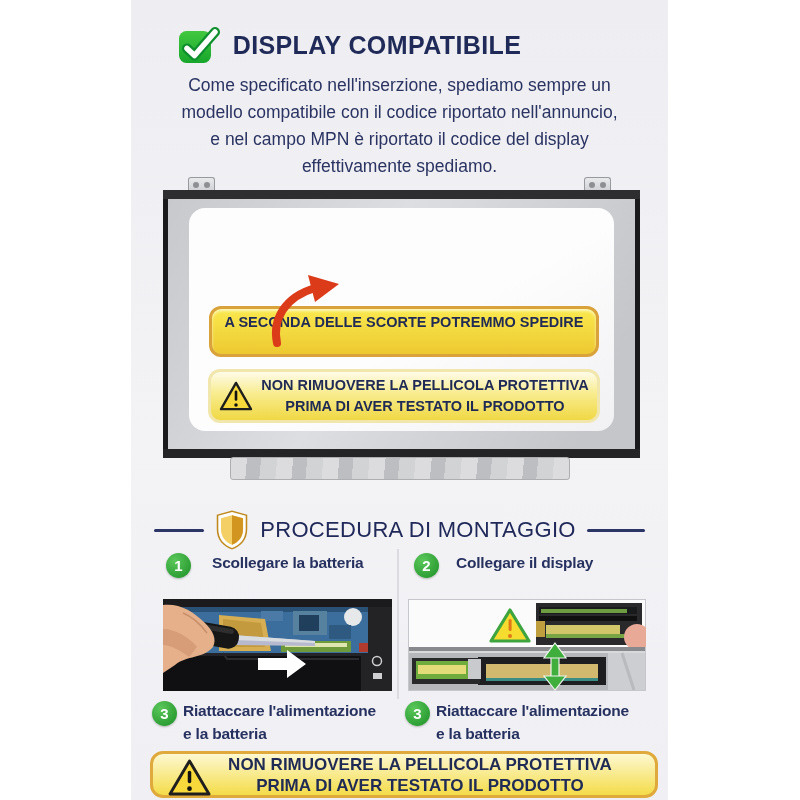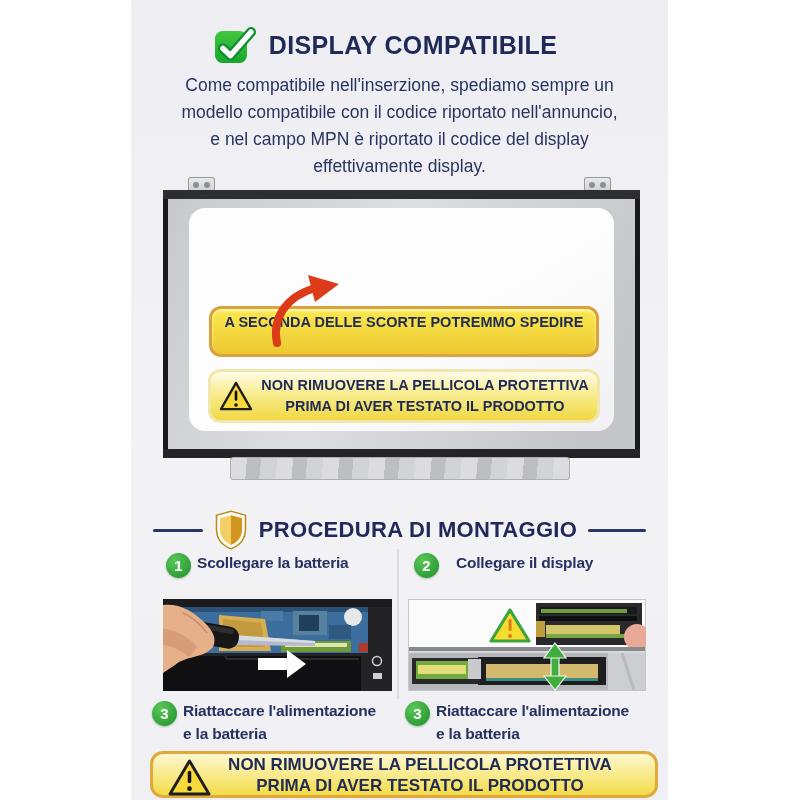--- a/index.html
+++ b/index.html
@@ -7,21 +7,21 @@
     width:800px;height:800px;background:#ffffff;
     font-family:"Liberation Sans", sans-serif;
     -webkit-font-smoothing:antialiased;
   }
   .stage{position:relative;width:800px;height:800px;overflow:hidden;background:#ffffff;}
   .col-bg{position:absolute;left:131px;top:0;width:537px;height:800px;
     background:linear-gradient(180deg,#eeeef2 0%,#f3f3f6 55%,#f0f0f4 100%);}
 
   
   .hdr{position:absolute;left:131px;top:26px;width:437px;display:flex;
-    justify-content:center;align-items:center;gap:13px;padding-left:36px;}
+    justify-content:center;align-items:center;gap:13px;}
   .hdr-title{font-size:25px;font-weight:bold;color:#1f2a58;letter-spacing:.4px;}
   .desc{position:absolute;left:116px;top:72px;width:567px;text-align:center;
     color:#2a3362;font-size:17.5px;line-height:27px;}
 
   
   .panel{position:absolute;left:163px;top:177px;width:477px;height:312px;}
   .bracket{position:absolute;top:0;width:27px;height:21px;box-sizing:border-box;
     background:linear-gradient(180deg,#e9eaec,#c2c4c8);border:1px solid #97999d;
     border-bottom:none;border-radius:3px 3px 0 0;}
   .bracket::before,.bracket::after{content:"";position:absolute;top:4px;width:6px;height:6px;
@@ -47,30 +47,30 @@
   .label2{left:45px;top:192px;width:392px;height:54px;font-size:14.5px;line-height:21px;
     background:linear-gradient(180deg,#fefbe8 0%,#f8ec8e 45%,#f0d844 100%);
     border:3px solid #f1e6ac;display:flex;align-items:center;justify-content:center;gap:8px;}
   .red-arrow{position:absolute;left:100px;top:96px;width:95px;height:80px;z-index:5;}
 
   
   .proc{position:absolute;left:131px;top:507px;width:537px;height:46px;display:flex;
     align-items:center;justify-content:center;gap:11px;color:#20295a;}
   .rule{height:3px;background:#2b3566;border-radius:2px;}
   .rule-l{width:50px}.rule-r{width:58px}
-  .proc-title{font-size:22px;font-weight:bold;letter-spacing:.3px;}
+  .proc-title{font-size:22px;font-weight:normal;letter-spacing:.3px;}
 
   
   .stepnum{position:absolute;width:25px;height:25px;border-radius:50%;color:#fff;
     background:radial-gradient(circle at 35% 30%,#5bc75a,#2b9d33 75%);
     font-size:15px;font-weight:bold;display:flex;align-items:center;justify-content:center;
     box-shadow:0 1px 2px rgba(0,0,0,.25);}
   .steptext{position:absolute;font-size:15.5px;font-weight:bold;color:#273160;
     line-height:23px;letter-spacing:-.2px;white-space:nowrap;}
-  .n1{left:166px;top:553px}.t1{left:197px;top:551px}
+  .n1{left:166px;top:553px}.t1{left:212px;top:551px}
   .n2{left:414px;top:553px}.t2{left:456px;top:551px}
   .n3a{left:152px;top:701px}.t3a{left:183px;top:699px}
   .n3b{left:405px;top:701px}.t3b{left:436px;top:699px}
   .vdiv{position:absolute;left:397px;top:549px;width:2px;height:150px;background:#dcdce0;}
 
   .photo{position:absolute;top:599px;height:92px;}
   .photo1{left:163px;width:229px;}
   .photo2{left:408px;width:238px;}
   .photo svg{display:block;width:100%;height:100%;}
 
@@ -98,24 +98,24 @@
         </linearGradient>
       </defs>
       <rect x="1" y="5" width="32" height="32" rx="7.5" fill="url(#lgG)"></rect>
       <path d="M9 22.5 L16.5 29.5 L37 6" fill="none" stroke="#0e8f2d" stroke-width="10" stroke-linecap="round" stroke-linejoin="round"></path>
       <path d="M9 22.5 L16.5 29.5 L37 6" fill="none" stroke="#ffffff" stroke-width="5.5" stroke-linecap="round" stroke-linejoin="round"></path>
     </svg>
     <div class="hdr-title">DISPLAY COMPATIBILE</div>
   </div>
 
   <div class="desc">
-    <div>Come compatibile nell'inserzione, spediamo sempre un</div>
+    <div>Come specificato nell'inserzione, spediamo sempre un</div>
     <div>modello compatibile con il codice riportato nell'annuncio,</div>
     <div>e nel campo MPN è riportato il codice del display</div>
-    <div>effettivamente display.</div>
+    <div>effettivamente spediamo.</div>
   </div>
 
   <div class="panel">
     <div class="bracket b-left"></div>
     <div class="bracket b-right"></div>
     <div class="p-top"></div>
     <div class="p-body">
       <div class="p-face"></div>
     </div>
     <div class="p-bot"></div>

